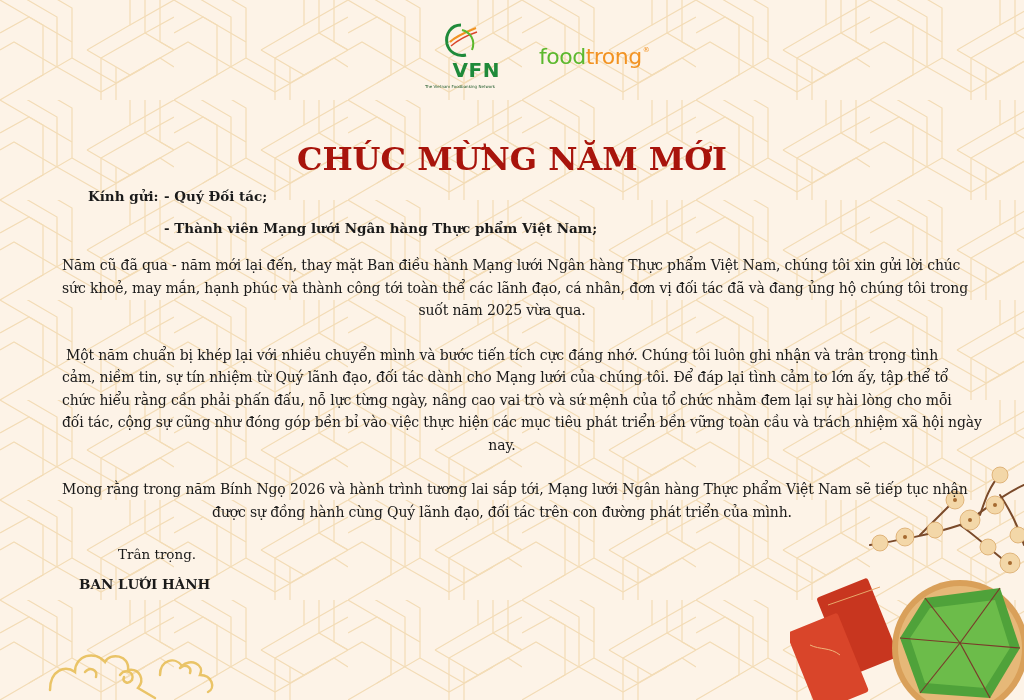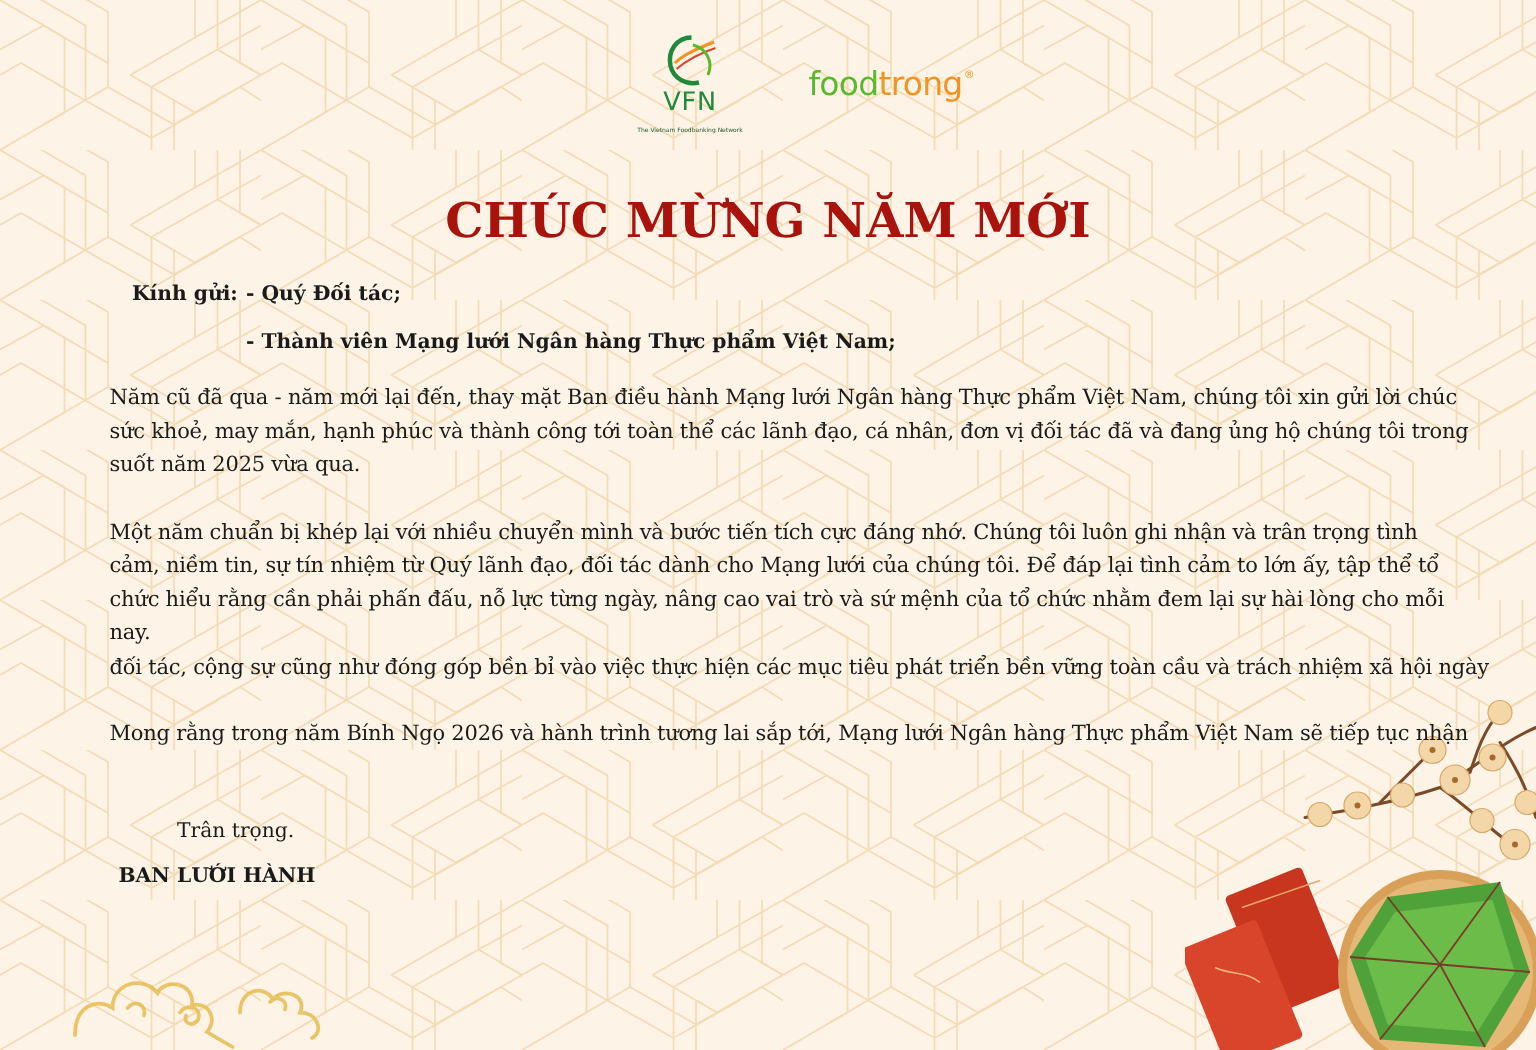--- a/index.html
+++ b/index.html
@@ -31,24 +31,24 @@
       left: 420px;
       top: 22px;
       width: 80px;
       height: 72px;
     }
     .logo-vfn .vfn-text {
       position: absolute;
       left: 0;
       right: 0;
       top: 36px;
-      text-align: center;
+      text-align: right;
       font-family: "DejaVu Sans", sans-serif;
-      font-weight: normal;
-      font-size: 17px;
+      font-weight: bold;
+      font-size: 20px;
       color: #1f8a3a;
       letter-spacing: 0.5px;
     }
     .logo-vfn .vfn-sub {
       position: absolute;
       left: -2px;
       right: -2px;
       top: 62px;
       text-align: center;
       font-family: "DejaVu Sans", sans-serif;
@@ -74,21 +74,21 @@
       font-size: 7px;
       color: #f29322;
       margin-left: 1px;
       margin-top: 2px;
     }
     
     .title {
       position: absolute;
       left: 0;
       right: 0;
-      top: 128px;
+      top: 140px;
       text-align: center;
       font-family: "DejaVu Serif", serif;
       font-weight: bold;
       font-size: 32px;
       color: #a8140c;
       letter-spacing: 0px;
     }
     
     .recipients {
       position: absolute;
@@ -102,26 +102,27 @@
       display: flex;
       height: 32px;
       align-items: flex-start;
     }
     .recipients .label {
       width: 76px;
     }
     
     .body {
       position: absolute;
-      left: 73px;
+      left: 62px;
       top: 254px;
       width: 880px;
       font-size: 14px;
       line-height: 22.5px;
       letter-spacing: -0.15px;
+      text-align: center;
     }
     .body p {
       margin: 0 0 22px 0;
     }
     .body .line {
       display: block;
       white-space: nowrap;
     }
     .closing {
       position: absolute;
@@ -278,24 +279,25 @@
   <div class="body">
     <p>
       <span class="line">Năm cũ đã qua - năm mới lại đến, thay mặt Ban điều hành Mạng lưới Ngân hàng Thực phẩm Việt Nam, chúng tôi xin gửi lời chúc</span>
       <span class="line">sức khoẻ, may mắn, hạnh phúc và thành công tới toàn thể các lãnh đạo, cá nhân, đơn vị đối tác đã và đang ủng hộ chúng tôi trong</span>
       <span class="line">suốt năm 2025 vừa qua.</span>
     </p>
     <p>
       <span class="line">Một năm chuẩn bị khép lại với nhiều chuyển mình và bước tiến tích cực đáng nhớ. Chúng tôi luôn ghi nhận và trân trọng tình</span>
       <span class="line">cảm, niềm tin, sự tín nhiệm từ Quý lãnh đạo, đối tác dành cho Mạng lưới của chúng tôi. Để đáp lại tình cảm to lớn ấy, tập thể tổ</span>
       <span class="line">chức hiểu rằng cần phải phấn đấu, nỗ lực từng ngày, nâng cao vai trò và sứ mệnh của tổ chức nhằm đem lại sự hài lòng cho mỗi</span>
+      <span class="line">đối tác, cộng sự cũng như đóng góp bền bỉ vào việc thực hiện các mục tiêu phát triển bền vững toàn cầu và trách nhiệm xã hội ngày</span>
       <span class="line">nay.</span>
-      <span class="line">đối tác, cộng sự cũng như đóng góp bền bỉ vào việc thực hiện các mục tiêu phát triển bền vững toàn cầu và trách nhiệm xã hội ngày</span>
     </p>
     <p>
       <span class="line">Mong rằng trong năm Bính Ngọ 2026 và hành trình tương lai sắp tới, Mạng lưới Ngân hàng Thực phẩm Việt Nam sẽ tiếp tục nhận</span>
+      <span class="line">được sự đồng hành cùng Quý lãnh đạo, đối tác trên con đường phát triển của mình.</span>
     </p>
   </div>
 
   <div class="closing">Trân trọng.</div>
   <div class="sign-1">BAN LƯỚI HÀNH</div>
 
 </div>
 
 </body></html>

